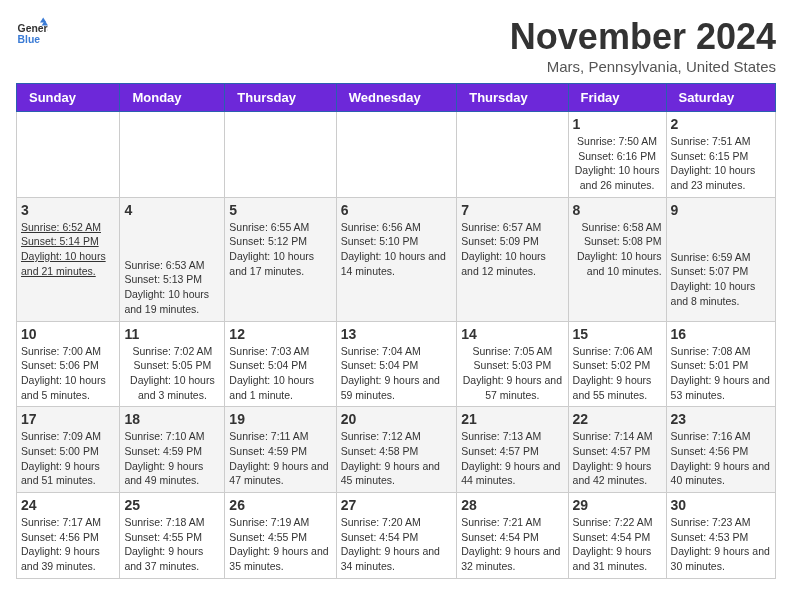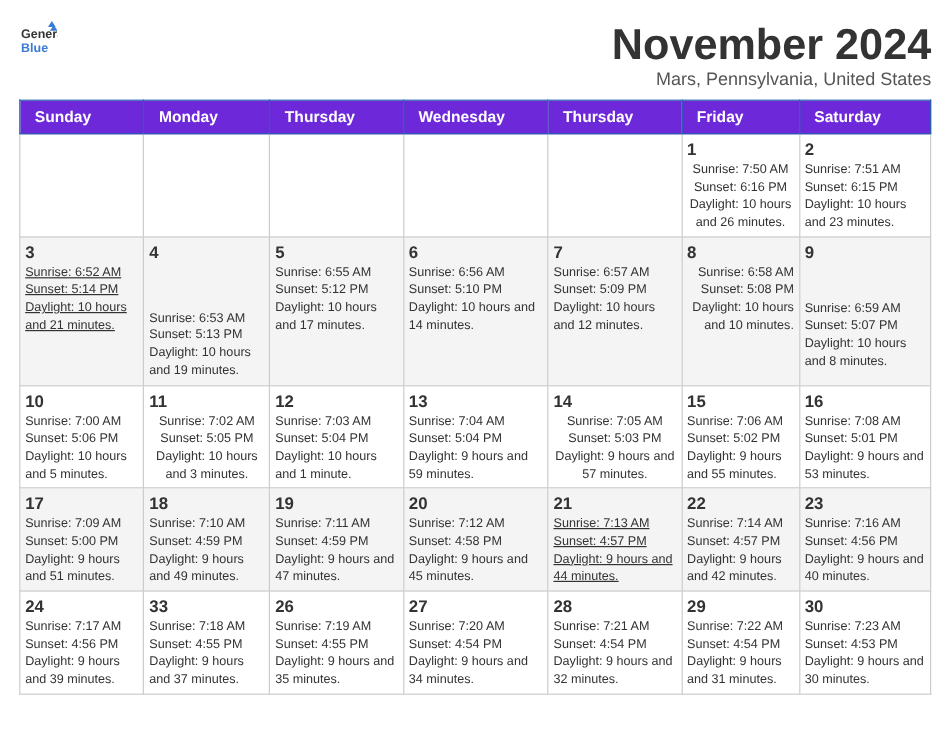--- a/index.html
+++ b/index.html
@@ -231,21 +231,21 @@
 Daylight: 9 hours and 47 minutes.</div>
         </td>
         <td>
           <span class="day-number">20</span>
           <div class="day-info" style="white-space: pre-line;">Sunrise: 7:12 AM
 Sunset: 4:58 PM
 Daylight: 9 hours and 45 minutes.</div>
         </td>
         <td>
           <span class="day-number">21</span>
-          <div class="day-info" style="white-space: pre-line; text-decoration: underline;">Sunrise: 7:13 AM
+          <div class="day-info" style="white-space: pre-line;">Sunrise: 7:13 AM
 Sunset: 4:57 PM
 Daylight: 9 hours and 44 minutes.</div>
         </td>
         <td>
           <span class="day-number">22</span>
           <div class="day-info" style="white-space: pre-line;">Sunrise: 7:14 AM
 Sunset: 4:57 PM
 Daylight: 9 hours and 42 minutes.</div>
         </td>
         <td>
@@ -256,21 +256,21 @@
         </td>
       </tr>
       <tr>
         <td>
           <span class="day-number">24</span>
           <div class="day-info" style="white-space: pre-line;">Sunrise: 7:17 AM
 Sunset: 4:56 PM
 Daylight: 9 hours and 39 minutes.</div>
         </td>
         <td>
-          <span class="day-number">33</span>
+          <span class="day-number">25</span>
           <div class="day-info" style="white-space: pre-line;">Sunrise: 7:18 AM
 Sunset: 4:55 PM
 Daylight: 9 hours and 37 minutes.</div>
         </td>
         <td>
           <span class="day-number">26</span>
           <div class="day-info" style="white-space: pre-line;">Sunrise: 7:19 AM
 Sunset: 4:55 PM
 Daylight: 9 hours and 35 minutes.</div>
         </td>

